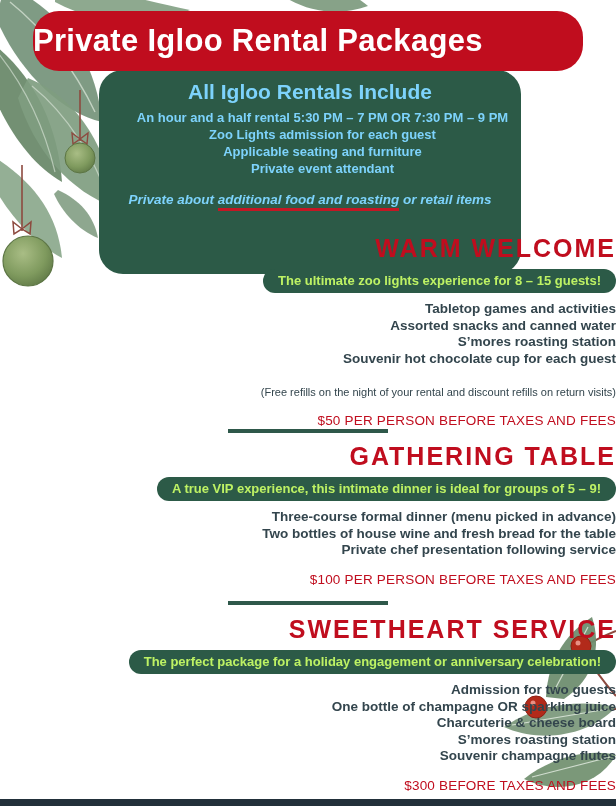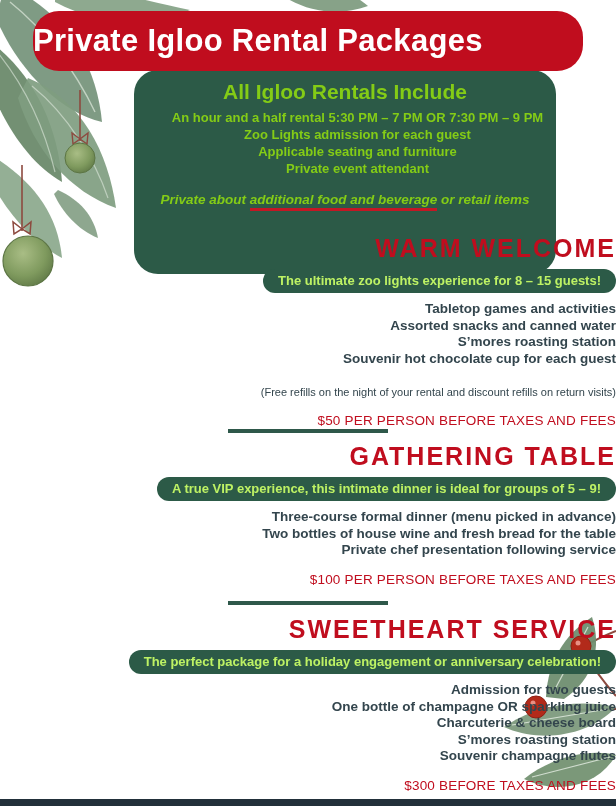--- a/index.html
+++ b/index.html
@@ -19,22 +19,22 @@
   #deco-bottom-right{right:0;bottom:7px;}
 
   .header-pill{
     position:absolute;left:33px;top:11px;width:550px;height:60px;z-index:3;
     background:var(--red);border-radius:26px;color:#ffffff;
     display:flex;align-items:center;
     font-size:31px;font-weight:bold;letter-spacing:0.3px;white-space:nowrap;
   }
   .includes-box{
     position:absolute;left:99px;top:70px;width:422px;height:204px;z-index:2;
-    background:var(--green);border-radius:24px;color:#84cc16;text-align:center;
-    box-sizing:border-box;padding-top:8px;margin-left:35px;
+    background:var(--green);border-radius:24px;color:#7dd3fc;text-align:center;
+    box-sizing:border-box;padding-top:8px;
   }
   .includes-title{font-size:21px;font-weight:bold;margin:2px 0 5px;}
   .includes-line{font-size:13px;font-weight:bold;line-height:17px;white-space:nowrap;padding-left:25px;}
   .includes-note{font-size:13.5px;font-weight:bold;font-style:italic;margin-top:15px;white-space:nowrap;}
   .note-underline{border-bottom:3px solid var(--underline);padding-bottom:1px;}
 
   .section{position:absolute;left:0;width:616px;text-align:right;z-index:2;}
   #section-warm-welcome{top:233px;}
   #section-gathering-table{top:441px;}
   #section-sweetheart-service{top:614px;}
@@ -116,21 +116,21 @@
 <div class="header-pill">
   <span>Private Igloo Rental Packages</span>
 </div>
 
 <div class="includes-box">
   <div class="includes-title">All Igloo Rentals Include</div>
   <div class="includes-line">An hour and a half rental 5:30 PM – 7 PM OR 7:30 PM – 9 PM</div>
   <div class="includes-line">Zoo Lights admission for each guest</div>
   <div class="includes-line">Applicable seating and furniture</div>
   <div class="includes-line">Private event attendant</div>
-  <div class="includes-note"><span>Private about </span><span class="note-underline">additional food and beverage</span><span> or retail items</span></div>
+  <div class="includes-note"><span>Private about </span><span class="note-underline">additional food and roasting</span><span> or retail items</span></div>
 </div>
 
 <div class="section" id="section-warm-welcome">
   <h2 class="section-title">WARM WELCOME</h2>
   <div><span class="banner-pill">The ultimate zoo lights experience for 8 – 15 guests!</span></div>
   <div class="item">Tabletop games and activities</div>
   <div class="item">Assorted snacks and canned water</div>
   <div class="item">S’mores roasting station</div>
   <div class="item">Souvenir hot chocolate cup for each guest</div>
   <div class="fine-print">(Free refills on the night of your rental and discount refills on return visits)</div>

